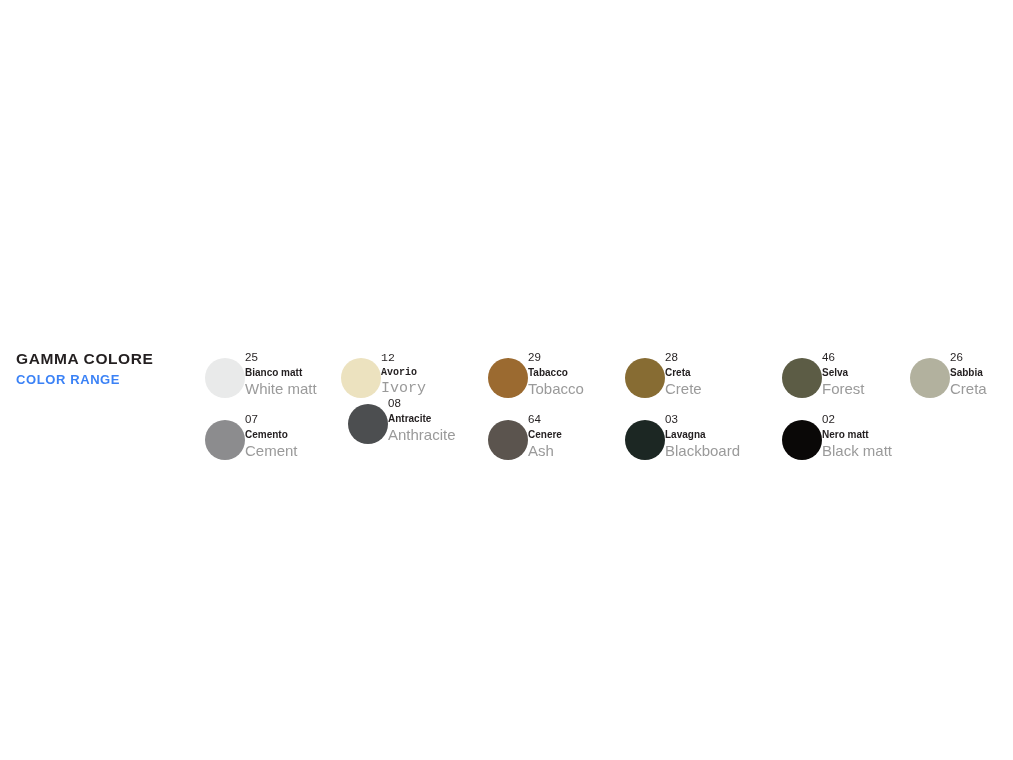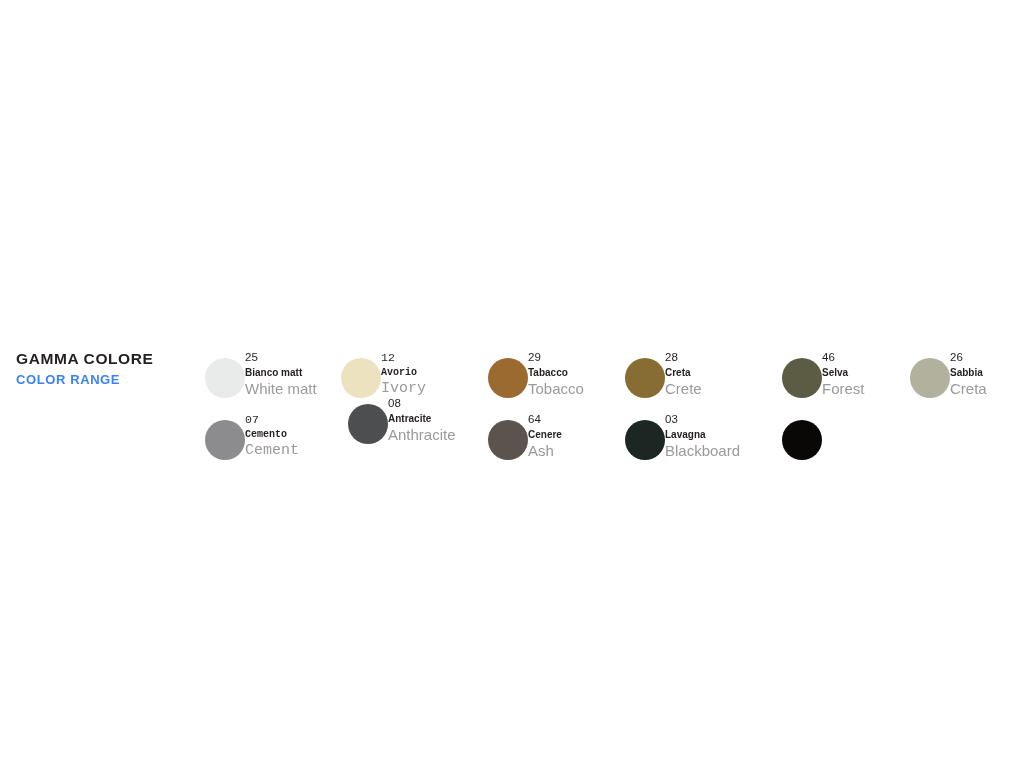--- a/index.html
+++ b/index.html
@@ -143,21 +143,21 @@
         </div>
       </div>
       <div class="swatch-item" style="left: 705px; top: 0px;">
         <div class="swatch-dot" style="background: rgb(178, 177, 158);"></div>
         <div class="swatch-text">
           <div class="swatch-code">26</div>
           <div class="swatch-name-it">Sabbia</div>
           <div class="swatch-name-en">Creta</div>
         </div>
       </div>
-      <div class="swatch-item" style="left: 0px; top: 62px; font-family: Liberation Mono, monospace;">
+      <div class="swatch-item" style="left: 0px; top: 62px;">
         <div class="swatch-dot" style="background: rgb(140, 140, 142);"></div>
         <div class="swatch-text">
           <div class="swatch-code">07</div>
           <div class="swatch-name-it">Cemento</div>
           <div class="swatch-name-en">Cement</div>
         </div>
       </div>
       <div class="swatch-item" style="left: 143px; top: 46px;">
         <div class="swatch-dot" style="background: rgb(76, 78, 80);"></div>
         <div class="swatch-text">
@@ -177,16 +177,21 @@
       <div class="swatch-item" style="left: 420px; top: 62px;">
         <div class="swatch-dot" style="background: rgb(28, 39, 35);"></div>
         <div class="swatch-text">
           <div class="swatch-code">03</div>
           <div class="swatch-name-it">Lavagna</div>
           <div class="swatch-name-en">Blackboard</div>
         </div>
       </div>
       <div class="swatch-item" style="left: 577px; top: 62px;">
         <div class="swatch-dot" style="background: rgb(10, 8, 7);"></div>
+        <div class="swatch-text">
+          <div class="swatch-code">02</div>
+          <div class="swatch-name-it">Nero matt</div>
+          <div class="swatch-name-en">Black matt</div>
+        </div>
       </div>
     </div>
 
 </div>
 
 </body></html>

